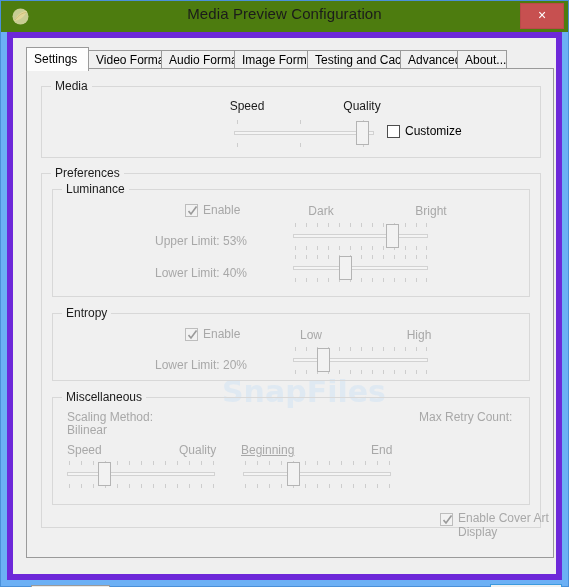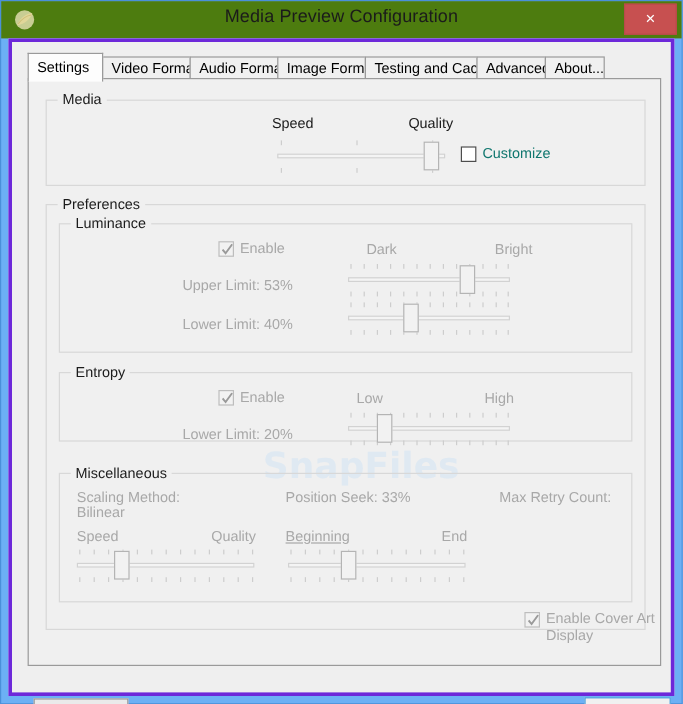--- a/index.html
+++ b/index.html
@@ -34,21 +34,21 @@
   #close-btn{
     position:absolute;right:4px;top:2px;width:42px;height:24px;
     background:#c75050;border:1px solid #b94a4a;
     color:#fff;font-size:14px;line-height:22px;text-align:center;
     cursor:pointer;
   }
   
   #client{
     position:absolute;left:6px;top:31px;width:555px;height:548px;
     background:#efefef;
-    border:3px solid #6d28d9;
+    border:6px solid #6d28d9;
     box-sizing:border-box;
   }
   
   #tabstrip{
     position:absolute;left:13px;top:9px;height:22px;
   }
   .tab{
     position:absolute;top:3px;height:19px;
     background:#f0f0f0;
     border:1px solid #9a9a9a;
@@ -107,21 +107,21 @@
   .cb{position:absolute;cursor:pointer;}
   .cb .box{
     position:absolute;left:0;top:0;width:13px;height:13px;
     background:#fff;border:1px solid #4d4d4d;box-sizing:border-box;
   }
   .cb.dis .box{background:#f2f2f2;border-color:#bdbdbd;}
   .cb .tick{
     position:absolute;left:2px;top:1px;width:9px;height:10px;
   }
   .cb .cbtext{
-    position:absolute;left:18px;top:-1px;font-size:12px;color:#0f766e;
+    position:absolute;left:18px;top:-1px;font-size:12px;color:#000000;
     white-space:nowrap;
   }
   .cb.dis .cbtext{color:#a8a8a8;}
   .cb .cbtext.wrap{white-space:normal;width:115px;line-height:14px;top:-2px;}
   
   #spin{
     position:absolute;left:428px;top:406px;width:56px;height:25px;
     background:#f4f4f4;border:1px solid #cfcfcf;box-sizing:border-box;
   }
   #spin .val{
@@ -316,21 +316,21 @@
               <i style="left:90px"></i>
                 <i style="left:101px"></i>
                 <i style="left:112px"></i>
                 <i style="left:123px"></i>
                 <i style="left:133px"></i>
             </div>
             <div class="thumb" style="left:46px;top:2px;"></div>
           </div>
         </div>
 
-        <div class="group" style="left:10px;top:139px;width:478px;height:58px;">
+        <div class="group" style="left:10px;top:139px;width:478px;height:68px;">
           <span class="group-label">Entropy</span>
 
           <div class="cb dis" style="left:132px;top:14px;">
             <span class="box">
               <svg class="tick" viewBox="0 0 9 10">
                 <path d="M0.5 5 L3 8 L8.5 0.5" stroke="#9a9a9a" stroke-width="1.6" fill="none"></path>
               </svg>
             </span>
             <span class="cbtext">Enable</span>
           </div>
@@ -413,21 +413,20 @@
                 <i style="left:86px"></i>
               <i style="left:98px"></i>
                 <i style="left:110px"></i>
                 <i style="left:122px"></i>
                 <i style="left:134px"></i>
                 <i style="left:146px"></i>
             </div>
             <div class="thumb" style="left:31px;top:2px;"></div>
           </div>
 
-          <span class="lbl dis" style="left:188px;top:12px;">Position Seek: 33%</span>
           <span class="lbl dis" style="left:188px;top:45px;text-decoration:underline;">Beginning</span>
           <span class="lbl dis" style="left:318px;top:45px;">End</span>
 
           <div class="slider" style="left:190px;top:62px;width:148px;height:30px;">
             <div class="ticks" style="left:0;top:1px;width:148px;">
               <i style="left:2px"></i>
                 <i style="left:14px"></i>
                 <i style="left:26px"></i>
                 <i style="left:38px"></i>
               <i style="left:50px"></i>

